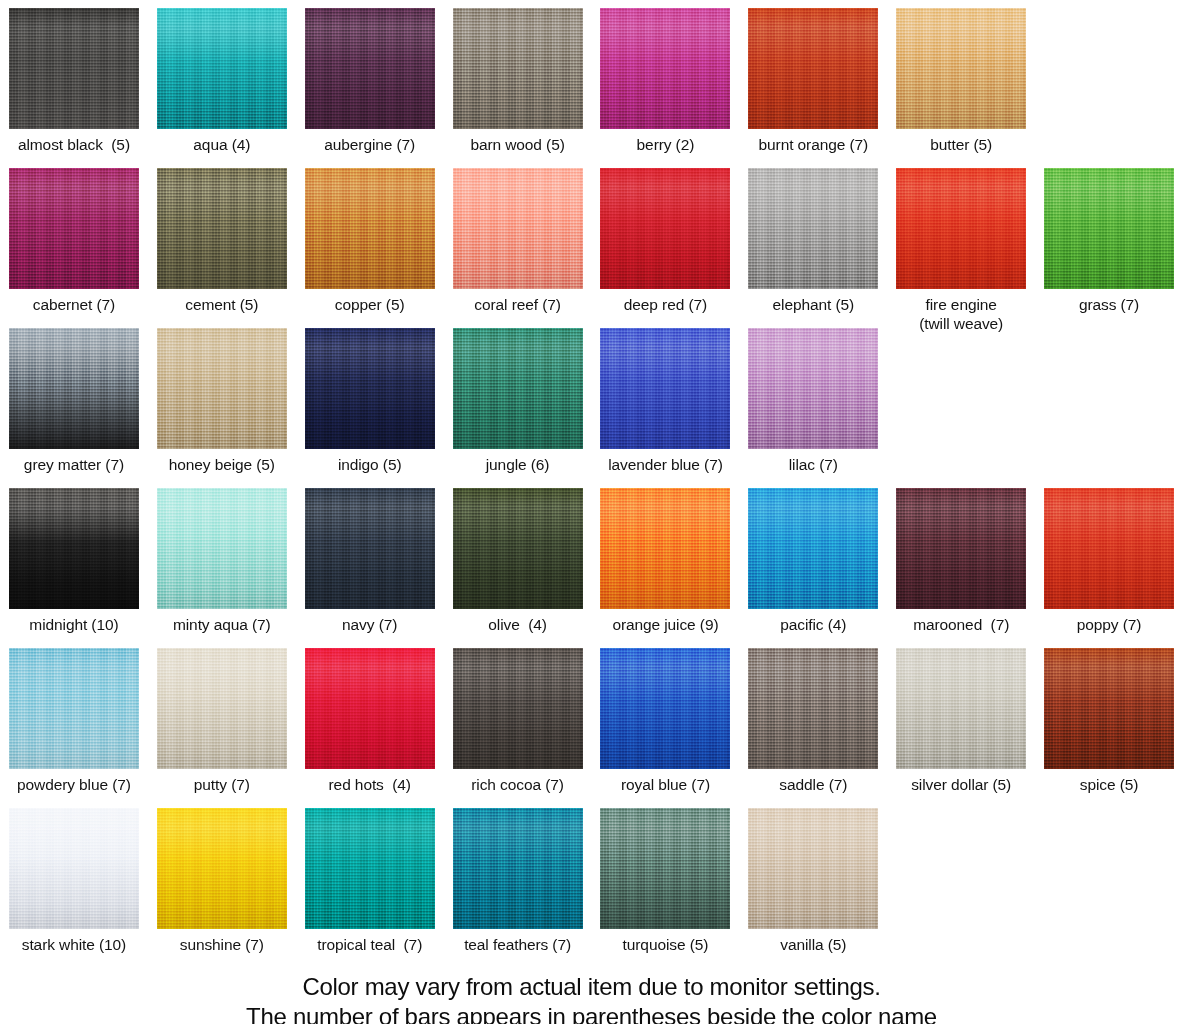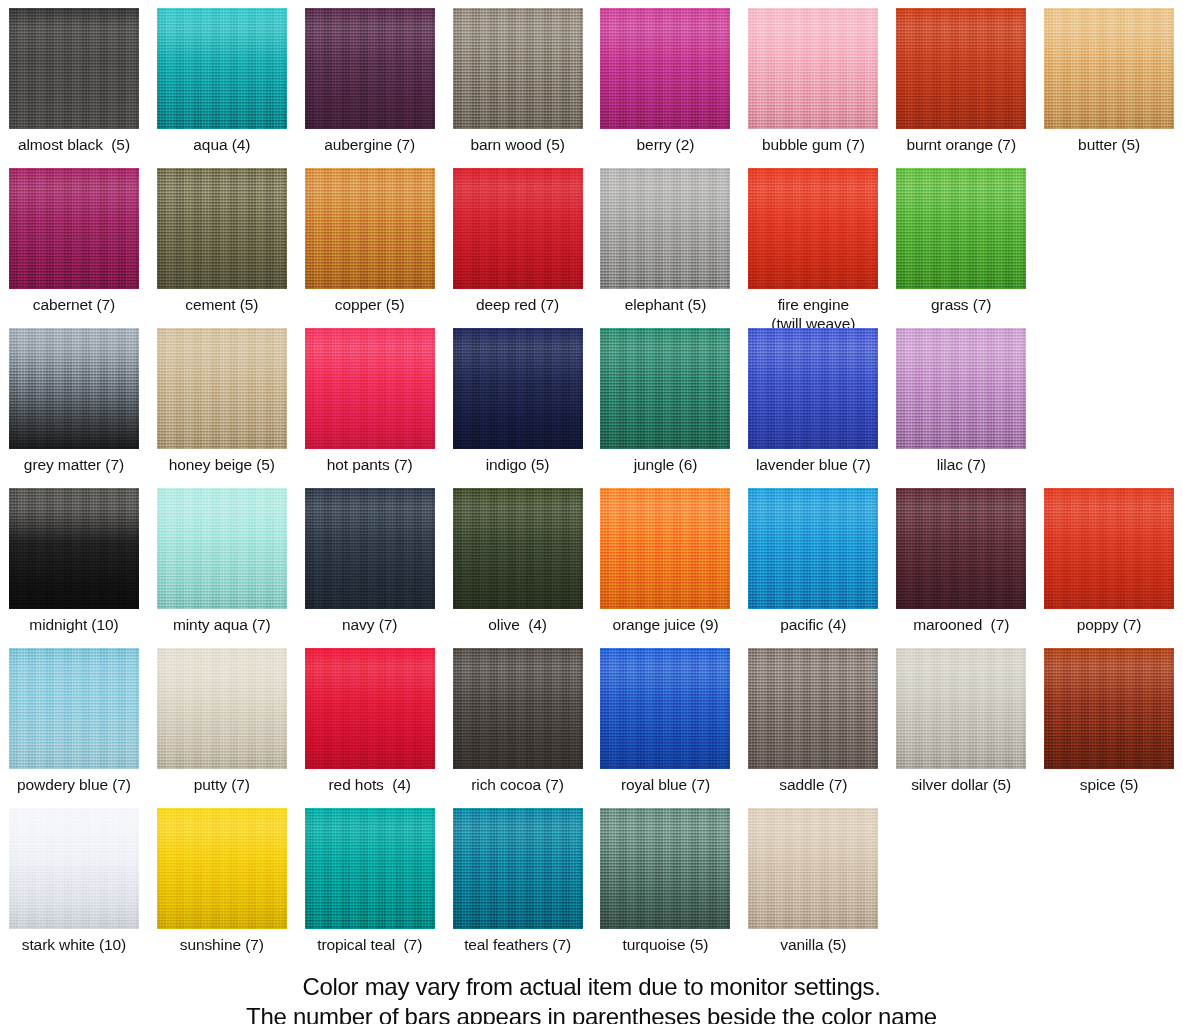--- a/index.html
+++ b/index.html
@@ -146,26 +146,20 @@
           <div class="label">barn wood (5)</div>
         </div>
         <div class="cell">
           <div class="swatch-wrap">
             <div class="swatch" style="background: linear-gradient(rgb(207, 74, 157) 0%, rgb(193, 50, 140) 45%, rgb(171, 38, 120) 100%);"></div>
           </div>
           <div class="label">berry (2)</div>
         </div>
         <div class="cell">
           <div class="swatch-wrap">
-            <div class="swatch" style="background: linear-gradient(rgb(247, 188, 203) 0%, rgb(244, 174, 190) 45%, rgb(239, 160, 177) 100%);"></div>
-          </div>
-          <div class="label">bubble gum (7)</div>
-        </div>
-        <div class="cell">
-          <div class="swatch-wrap">
             <div class="swatch" style="background: linear-gradient(rgb(205, 68, 32) 0%, rgb(195, 58, 27) 45%, rgb(178, 51, 24) 100%);"></div>
           </div>
           <div class="label">burnt orange (7)</div>
         </div>
         <div class="cell">
           <div class="swatch-wrap">
             <div class="swatch" style="background: linear-gradient(rgb(236, 198, 141) 0%, rgb(224, 177, 112) 45%, rgb(211, 160, 94) 100%);"></div>
           </div>
           <div class="label">butter (5)</div>
         </div>
@@ -181,20 +175,26 @@
           <div class="swatch-wrap">
             <div class="swatch" style="background: linear-gradient(rgb(122, 117, 86) 0%, rgb(110, 106, 76) 45%, rgb(94, 91, 65) 100%);"></div>
           </div>
           <div class="label">cement (5)</div>
         </div>
         <div class="cell">
           <div class="swatch-wrap">
             <div class="swatch" style="background: linear-gradient(rgb(218, 147, 68) 0%, rgb(205, 130, 49) 45%, rgb(189, 113, 37) 100%);"></div>
           </div>
           <div class="label">copper (5)</div>
+        </div>
+        <div class="cell">
+          <div class="swatch-wrap">
+            <div class="swatch" style="background: linear-gradient(rgb(253, 176, 158) 0%, rgb(251, 161, 141) 45%, rgb(247, 146, 128) 100%);"></div>
+          </div>
+          <div class="label">coral reef (7)</div>
         </div>
         <div class="cell">
           <div class="swatch-wrap">
             <div class="swatch" style="background: linear-gradient(rgb(220, 38, 50) 0%, rgb(208, 27, 40) 45%, rgb(188, 20, 32) 100%);"></div>
           </div>
           <div class="label">deep red (7)</div>
         </div>
         <div class="cell">
           <div class="swatch-wrap">
             <div class="swatch" style="background: linear-gradient(rgb(184, 183, 182) 0%, rgb(168, 167, 166) 45%, rgb(148, 147, 146) 100%);"></div>
@@ -220,26 +220,20 @@
           <div class="swatch-wrap">
             <div class="swatch" style="background: linear-gradient(rgb(169, 180, 189) 0%, rgb(109, 119, 128) 45%, rgb(29, 29, 30) 100%);"></div>
           </div>
           <div class="label">grey matter (7)</div>
         </div>
         <div class="cell">
           <div class="swatch-wrap">
             <div class="swatch" style="background: linear-gradient(rgb(214, 196, 163) 0%, rgb(203, 183, 147) 45%, rgb(191, 170, 133) 100%);"></div>
           </div>
           <div class="label">honey beige (5)</div>
-        </div>
-        <div class="cell">
-          <div class="swatch-wrap">
-            <div class="swatch" style="background: linear-gradient(rgb(244, 58, 98) 0%, rgb(240, 39, 83) 45%, rgb(224, 25, 69) 100%);"></div>
-          </div>
-          <div class="label">hot pants (7)</div>
         </div>
         <div class="cell">
           <div class="swatch-wrap">
             <div class="swatch" style="background: linear-gradient(rgb(36, 44, 92) 0%, rgb(27, 34, 73) 45%, rgb(19, 24, 56) 100%);"></div>
           </div>
           <div class="label">indigo (5)</div>
         </div>
         <div class="cell">
           <div class="swatch-wrap">
             <div class="swatch" style="background: linear-gradient(rgb(53, 143, 118) 0%, rgb(45, 128, 105) 45%, rgb(37, 112, 91) 100%);"></div>

